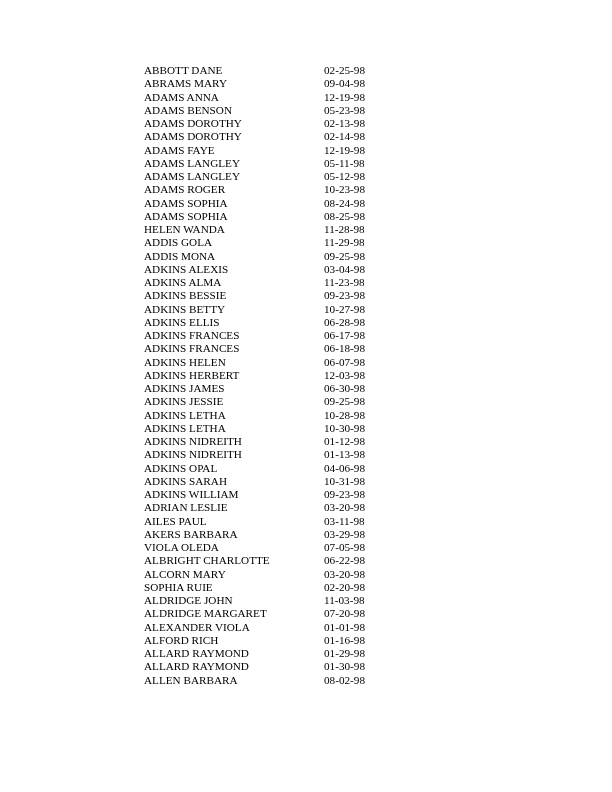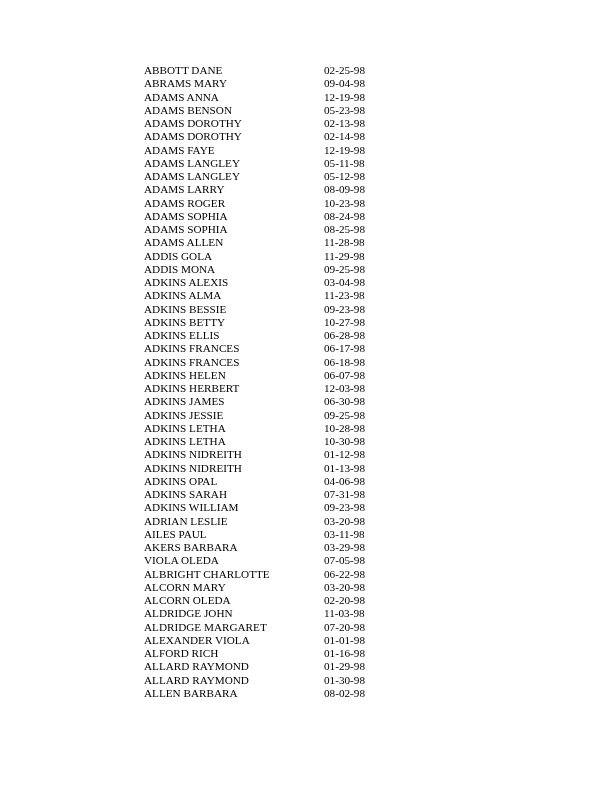--- a/index.html
+++ b/index.html
@@ -45,37 +45,33 @@
       </div>
       <div class="row">
         <span class="name">ADAMS LANGLEY</span>
         <span class="date">05-11-98</span>
       </div>
       <div class="row">
         <span class="name">ADAMS LANGLEY</span>
         <span class="date">05-12-98</span>
       </div>
       <div class="row">
-        <span class="name">ADAMS LARRY</span>
-        <span class="date">08-09-98</span>
-      </div>
-      <div class="row">
         <span class="name">ADAMS ROGER</span>
         <span class="date">10-23-98</span>
       </div>
       <div class="row">
         <span class="name">ADAMS SOPHIA</span>
         <span class="date">08-24-98</span>
       </div>
       <div class="row">
         <span class="name">ADAMS SOPHIA</span>
         <span class="date">08-25-98</span>
       </div>
       <div class="row">
-        <span class="name">ADAMS ALLEN</span>
+        <span class="name">HELEN WANDA</span>
         <span class="date">11-28-98</span>
       </div>
       <div class="row">
         <span class="name">ADDIS GOLA</span>
         <span class="date">11-29-98</span>
       </div>
       <div class="row">
         <span class="name">ADDIS MONA</span>
         <span class="date">09-25-98</span>
       </div>
@@ -138,21 +134,21 @@
       <div class="row">
         <span class="name">ADKINS NIDREITH</span>
         <span class="date">01-13-98</span>
       </div>
       <div class="row">
         <span class="name">ADKINS OPAL</span>
         <span class="date">04-06-98</span>
       </div>
       <div class="row">
         <span class="name">ADKINS SARAH</span>
-        <span class="date">07-31-98</span>
+        <span class="date">10-31-98</span>
       </div>
       <div class="row">
         <span class="name">ADKINS WILLIAM</span>
         <span class="date">09-23-98</span>
       </div>
       <div class="row">
         <span class="name">ADRIAN LESLIE</span>
         <span class="date">03-20-98</span>
       </div>
       <div class="row">
@@ -169,21 +165,21 @@
       </div>
       <div class="row">
         <span class="name">ALBRIGHT CHARLOTTE</span>
         <span class="date">06-22-98</span>
       </div>
       <div class="row">
         <span class="name">ALCORN MARY</span>
         <span class="date">03-20-98</span>
       </div>
       <div class="row">
-        <span class="name">ALCORN OLEDA</span>
+        <span class="name">SOPHIA RUIE</span>
         <span class="date">02-20-98</span>
       </div>
       <div class="row">
         <span class="name">ALDRIDGE JOHN</span>
         <span class="date">11-03-98</span>
       </div>
       <div class="row">
         <span class="name">ALDRIDGE MARGARET</span>
         <span class="date">07-20-98</span>
       </div>

